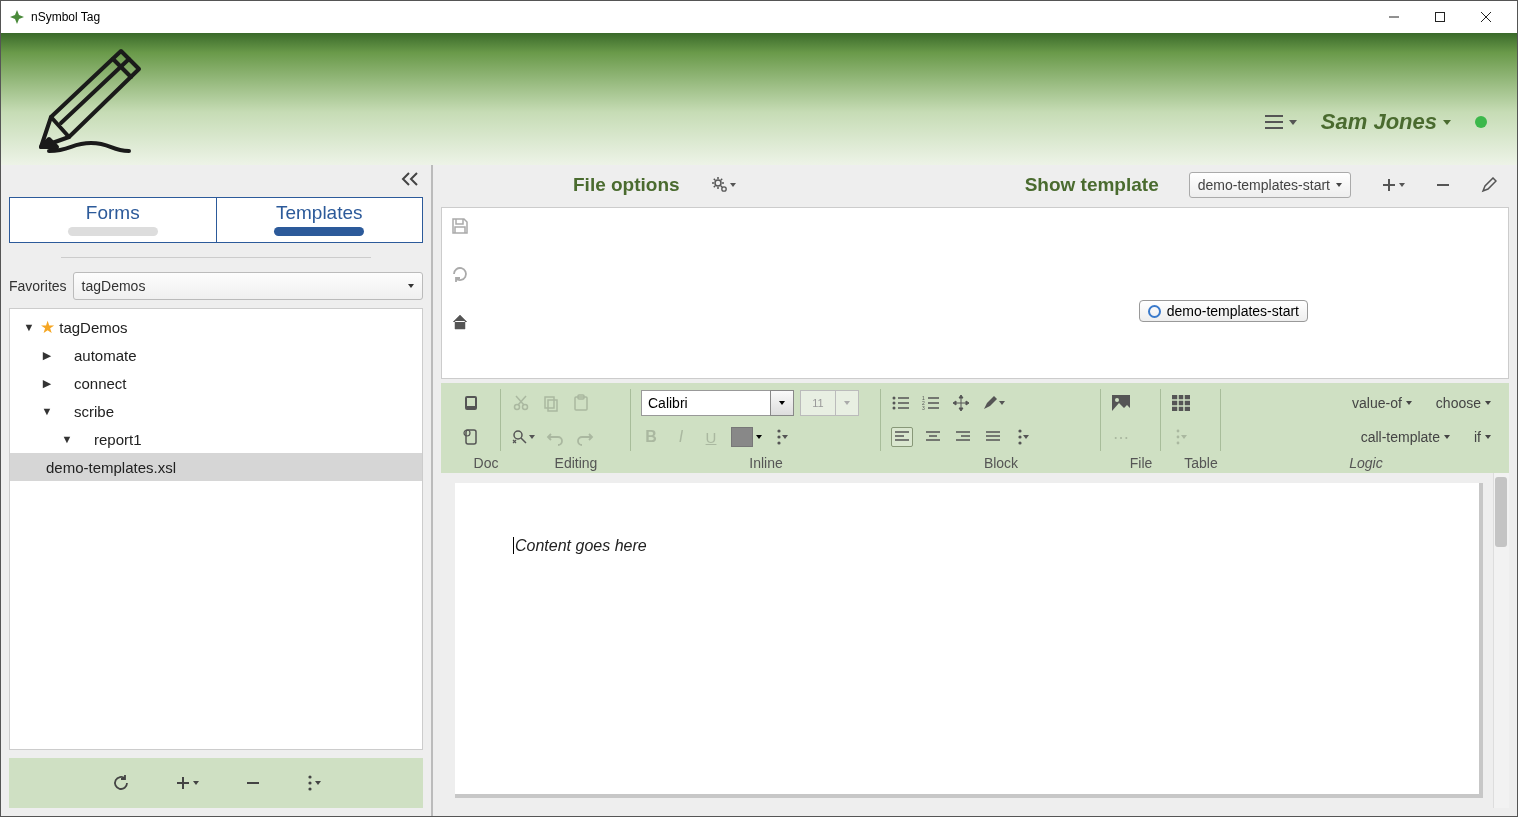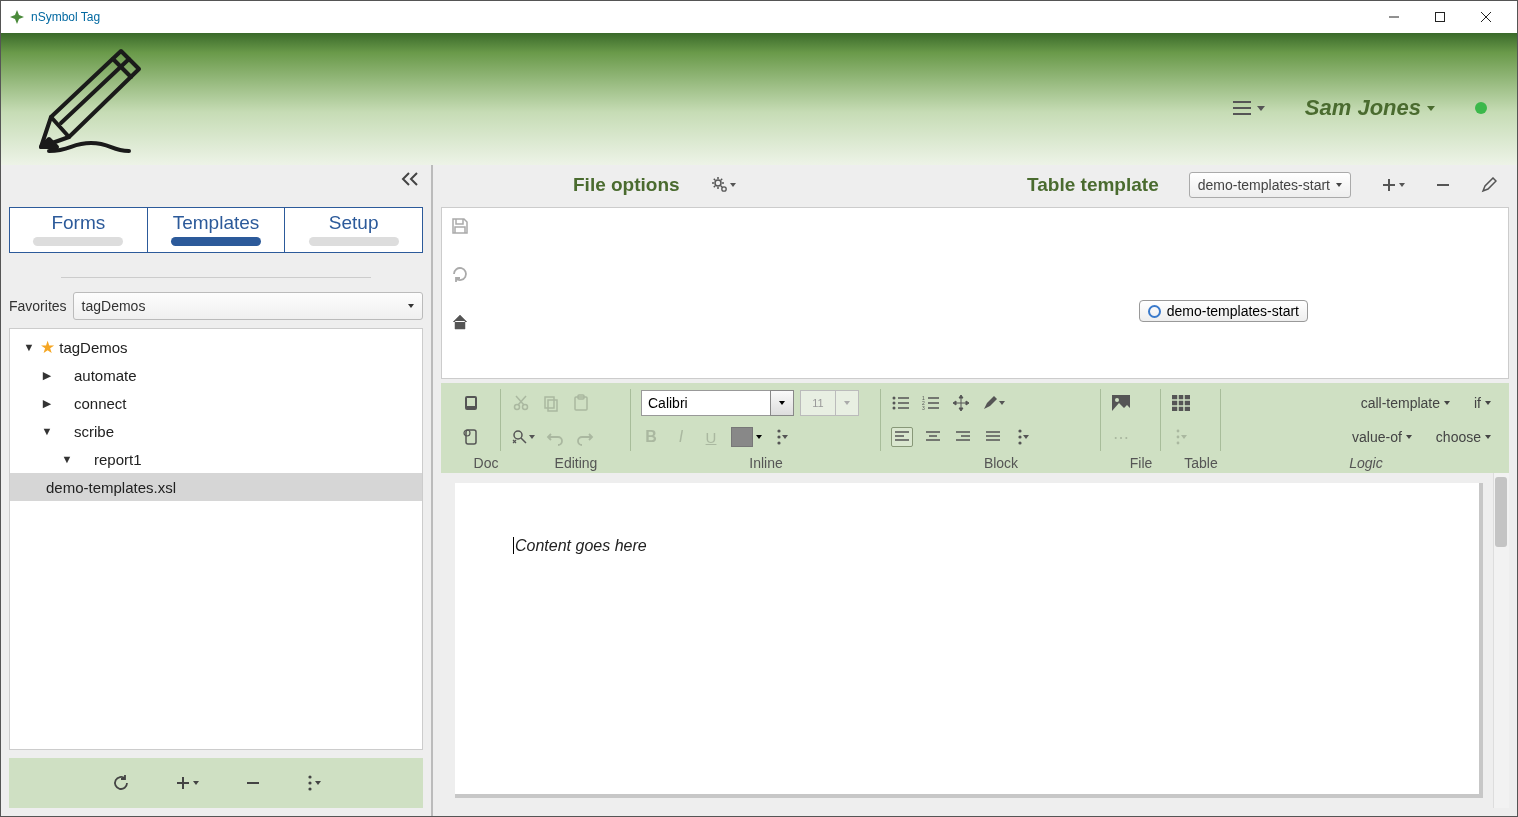--- a/index.html
+++ b/index.html
@@ -1,40 +1,40 @@
 <!DOCTYPE html>
 <html><head>
 <meta charset="utf-8">
 <style>
 * { margin: 0; padding: 0; box-sizing: border-box; font-family: "Segoe UI", Arial, sans-serif; }
 body { width: 1518px; height: 817px; background: #fff; border: 1px solid #555; overflow: hidden; }
 
 
 .titlebar { height: 32px; display: flex; align-items: center; padding: 0 8px; background: #fff; }
 .titlebar .app-icon { width: 16px; height: 16px; margin-right: 6px; }
-.titlebar .title { font-size: 12px; color: #0369a1; }
+.titlebar .title { font-size: 12px; color: #000000; }
 .titlebar .spacer { flex: 1; }
 .titlebar .win-btn { width: 46px; height: 32px; display: flex; align-items: center; justify-content: center; color: #222; }
 .titlebar .win-btn svg { width: 10px; height: 10px; }
 
 
 .header-band { height: 132px; background: linear-gradient(to bottom, #3a6a2a 0%, #6a9a4a 15%, #c6dcb5 60%, #edf3e7 100%); position: relative; }
 .header-band .pencil { position: absolute; left: 20px; top: 6px; }
-.header-band .right-side { position: absolute; right: 30px; top: 62px; display: flex; align-items: center; gap: 40px; }
+.header-band .right-side { position: absolute; right: 30px; top: 76px; display: flex; align-items: center; gap: 24px; }
 .menu-lines { display: flex; align-items: center; gap: 2px; color: #555; }
 .user-name { font-size: 22px; font-style: italic; font-weight: bold; color: #4a6b2f; display: flex; align-items: center; gap: 6px; }
 .status-dot { width: 12px; height: 12px; border-radius: 50%; background: #3cb84b; }
 
 
 .main { display: flex; height: calc(100% - 164px); }
 .sidebar { width: 432px; background: #eee; display: flex; flex-direction: column; border-right: 2px solid #bbb; }
 .sidebar-top { height: 32px; display: flex; justify-content: flex-end; align-items: center; padding: 0 12px; }
 .collapse-icon { font-size: 16px; color: #444; }
 
-.tab-row { display: flex; border: 1px solid #2c5a9a; margin: 10px 8px; background: #fff; }
+.tab-row { display: flex; border: 1px solid #2c5a9a; margin: 0 8px; background: #fff; }
 .tab { flex: 1; text-align: center; padding: 4px 0 2px 0; font-size: 19px; color: #2c5a9a; border-right: 1px solid #2c5a9a; position: relative; }
 .tab:last-child { border-right: none; }
 .tab .pill { width: 90px; height: 9px; border-radius: 5px; background: #ddd; margin: 3px auto 4px auto; }
 .tab.active .pill { background: #2c5a9a; }
 
 .sep-line { height: 1px; background: #ccc; margin: 14px 60px; }
 
 .fav-row { display: flex; align-items: center; gap: 6px; padding: 0 8px; }
 .fav-label { font-size: 14px; color: #333; }
 .fav-select { flex: 1; height: 28px; border: 1px solid #bbb; border-radius: 3px; background: linear-gradient(#fdfdfd,#f0f0f0); padding: 0 8px; display: flex; align-items: center; justify-content: space-between; font-size: 14px; color: #333; }
@@ -150,21 +150,20 @@
     <div class="sidebar-top">
       <span class="collapse-icon">
         <svg width="18" height="14" viewBox="0 0 18 14">
             <path d="M8 1 L2 7 L8 13 M16 1 L10 7 L16 13" stroke="#444" stroke-width="2" fill="none"></path>
           </svg>
       </span>
     </div>
     <div class="tab-row">
       <div class="tab"><span>Forms</span><div class="pill"></div></div>
       <div class="tab active"><span>Templates</span><div class="pill"></div></div>
-      <div class="tab"><span>Setup</span><div class="pill"></div></div>
     </div>
     <div class="sep-line"></div>
     <div class="fav-row">
       <span class="fav-label">Favorites</span>
       <div class="fav-select">
         <span>tagDemos</span>
         <span class="caret-down sm"></span>
       </div>
     </div>
     <div class="tree">
@@ -241,21 +240,21 @@
               <line x1="3.8" y1="3.8" x2="5.2" y2="5.2"></line>
               <line x1="10.8" y1="10.8" x2="12.2" y2="12.2"></line>
               <line x1="3.8" y1="12.2" x2="5.2" y2="10.8"></line>
               <line x1="10.8" y1="5.2" x2="12.2" y2="3.8"></line>
             </g>
             <circle cx="14" cy="14" r="2.2" fill="none" stroke="#555" stroke-width="1.3"></circle>
           </svg>
         <span class="caret-down sm"></span>
       </span>
       <div style="flex:1;"></div>
-      <span class="lbl-green">Table template</span>
+      <span class="lbl-green">Show template</span>
       <div class="tpl-select">
         <span>demo-templates-start</span>
         <span class="caret-down sm"></span>
       </div>
       <span class="tool-icon">
           <svg width="16" height="16" viewBox="0 0 16 16">
             <line x1="8" y1="2" x2="8" y2="14" stroke="#555" stroke-width="2"></line>
             <line x1="2" y1="8" x2="14" y2="8" stroke="#555" stroke-width="2"></line>
           </svg>
           <span class="caret-down sm"></span>
@@ -510,35 +509,35 @@
                   <circle cx="3" cy="15" r="1.4" fill="#aab8a0"></circle>
                 </svg>
                 <span class="caret-down sm" style="color:#aab8a0;"></span>
               </span>
             </div>
         </div>
 
         <div class="rgroup" style="flex:1;">
           <div class="rrow" style="justify-content:flex-end;gap:24px;">
             <span class="logic-btn">
+                <span>value-of</span>
+                <span class="caret-down sm"></span>
+              </span>
+            <span class="logic-btn">
+                <span>choose</span>
+                <span class="caret-down sm"></span>
+              </span>
+          </div>
+          <div class="rrow" style="justify-content:flex-end;gap:24px;">
+            <span class="logic-btn">
                 <span>call-template</span>
                 <span class="caret-down sm"></span>
               </span>
             <span class="logic-btn">
                 <span>if</span>
-                <span class="caret-down sm"></span>
-              </span>
-          </div>
-          <div class="rrow" style="justify-content:flex-end;gap:24px;">
-            <span class="logic-btn">
-                <span>value-of</span>
-                <span class="caret-down sm"></span>
-              </span>
-            <span class="logic-btn">
-                <span>choose</span>
                 <span class="caret-down sm"></span>
               </span>
           </div>
         </div>
       </div>
       <div class="ribbon-labels">
         <span style="width:50px;">Doc</span>
         <span style="width:130px;">Editing</span>
         <span style="width:250px;">Inline</span>
         <span style="width:220px;">Block</span>

